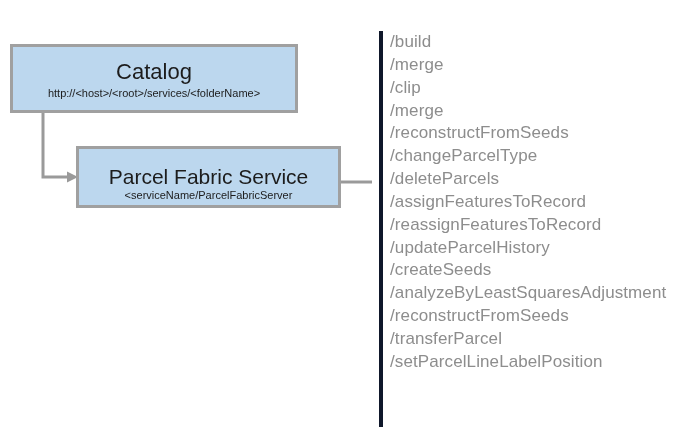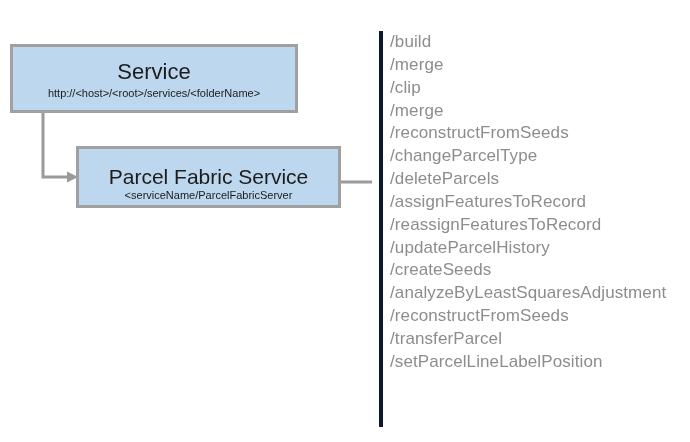--- a/index.html
+++ b/index.html
@@ -116,21 +116,21 @@
 
   <svg id="connectors" viewBox="0 0 690 442" width="690" height="442" xmlns="http://www.w3.org/2000/svg">
 
     <path d="M 43 113 L 43 177 L 67 177" fill="none" stroke="#9a9a9a" stroke-width="3"></path>
     <polygon points="67,171.5 78,177 67,182.5" fill="#9a9a9a"></polygon>
 
     <path d="M 341 182 L 372 182" fill="none" stroke="#9a9a9a" stroke-width="3"></path>
   </svg>
 
   <div id="catalog-box" class="node-box">
-    <div class="node-title">Service</div>
+    <div class="node-title">Catalog</div>
     <div class="node-subtitle">http://&lt;host&gt;/&lt;root&gt;/services/&lt;folderName&gt;</div>
   </div>
 
   <div id="service-box" class="node-box">
     <div class="node-title">Parcel Fabric Service</div>
     <div class="node-subtitle">&lt;serviceName/ParcelFabricServer</div>
   </div>
 
   <div id="operations-panel">
       <div class="operation-item">/build</div>

